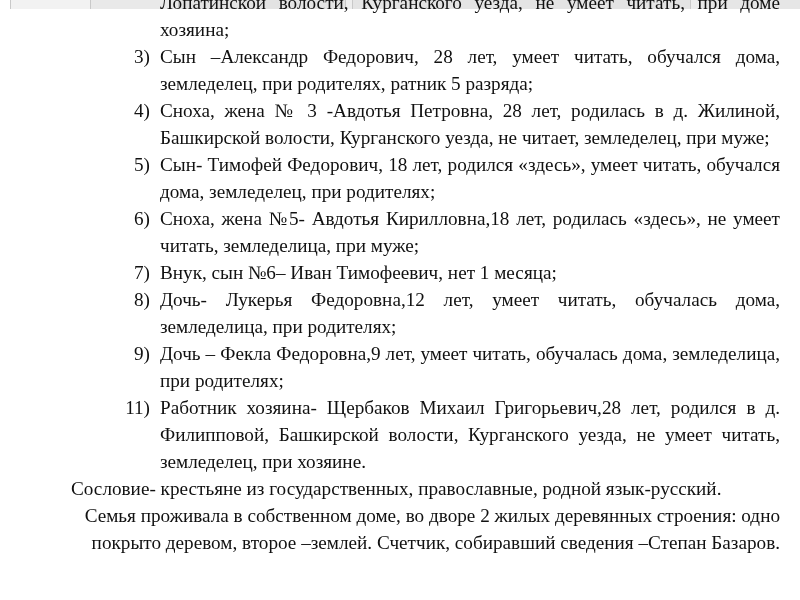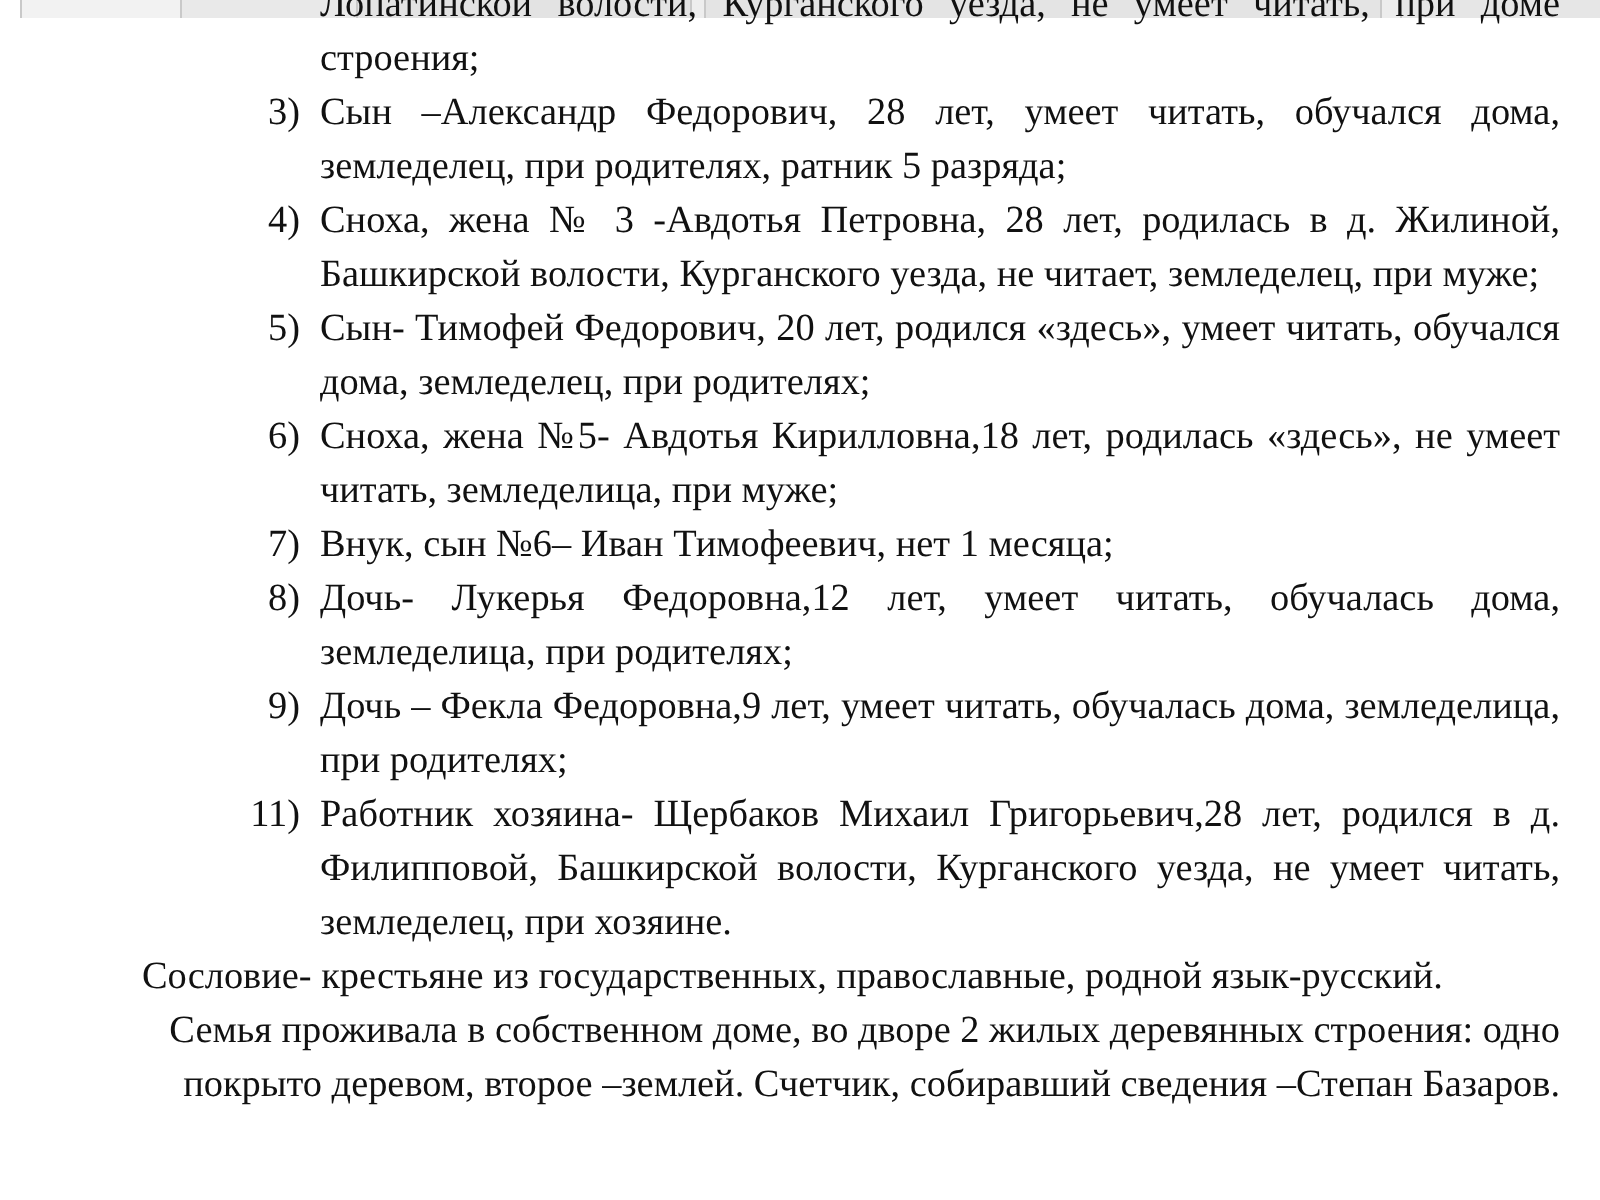--- a/index.html
+++ b/index.html
@@ -124,38 +124,38 @@
   <span class="tick" style="left:700px"></span>
 </div>
 
 <div class="page">
   <div class="doc-body">
 
     <div class="lead-spacer"></div>
 
     <p class="list-item continued">
       <span>Лопатинской волости, Курганского уезда, не умеет читать, при доме</span>
-      <span>строения;</span>
+      <span>хозяина;</span>
     </p>
 
     <ol class="census-list">
 
       <li class="list-item">
         <span class="marker">3)</span>
         <span>Сын –Александр Федорович, 28 лет, умеет читать, обучался дома, земледелец, при родителях, ратник 5 разряда;</span>
       </li>
 
       <li class="list-item">
         <span class="marker">4)</span>
         <span>Сноха, жена № 3 -Авдотья Петровна, 28 лет, родилась в д. Жилиной, Башкирской волости, Курганского уезда, не читает, земледелец, при муже;</span>
       </li>
 
       <li class="list-item">
         <span class="marker">5)</span>
-        <span>Сын- Тимофей Федорович, 20 лет, родился «здесь», умеет читать, обучался дома, земледелец, при родителях;</span>
+        <span>Сын- Тимофей Федорович, 18 лет, родился «здесь», умеет читать, обучался дома, земледелец, при родителях;</span>
       </li>
 
       <li class="list-item">
         <span class="marker">6)</span>
         <span>Сноха, жена №5- Авдотья Кирилловна,18 лет, родилась «здесь», не умеет читать, земледелица, при муже;</span>
       </li>
 
       <li class="list-item no-justify">
         <span class="marker">7)</span>
         <span>Внук, сын №6– Иван Тимофеевич, нет 1 месяца;</span>

